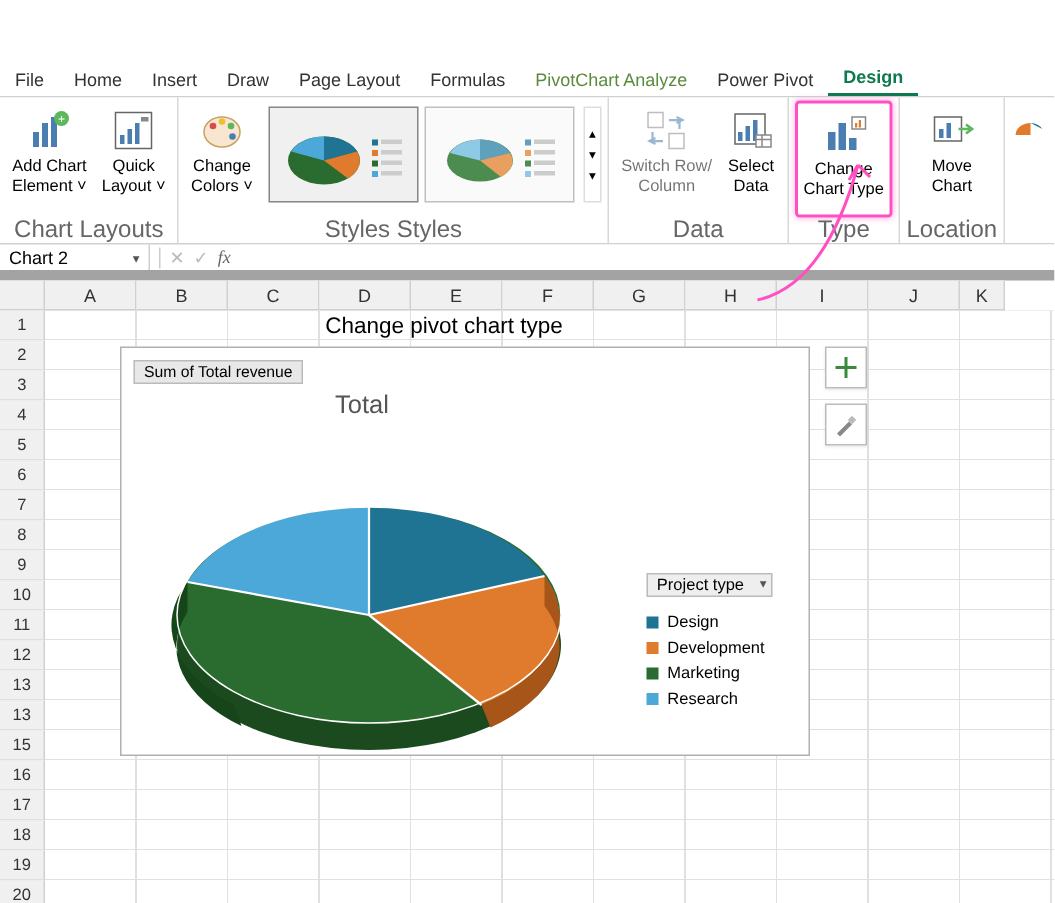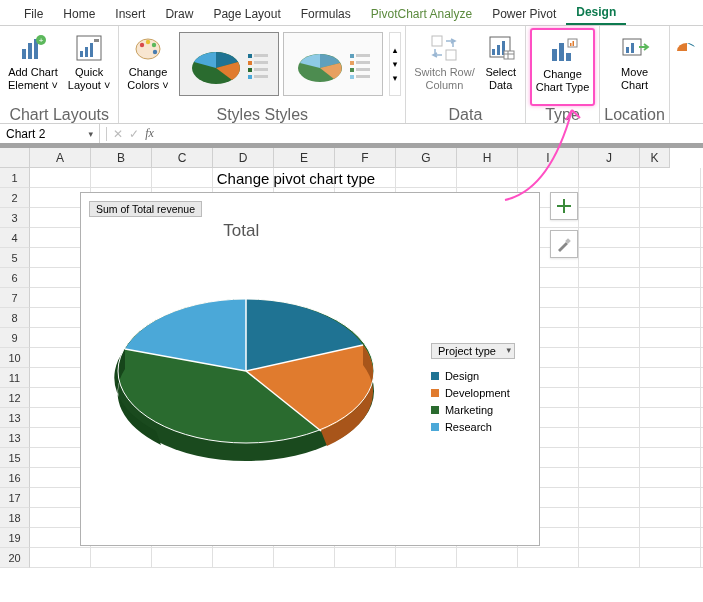--- a/index.html
+++ b/index.html
@@ -1,58 +1,58 @@
 <!DOCTYPE html>
 <html><head>
 <meta charset="utf-8">
 <style>
 * { box-sizing: border-box; margin: 0; padding: 0; font-family: "Segoe UI", Arial, sans-serif; }
 body { background: #fff; width: 703px; height: 602px; overflow: hidden; position: relative; }
 
-.tabs { display: flex; gap: 0; height: 26px; align-items: end; padding-left: 14px; font-size: 12px; border-bottom: 1px solid #d0d0d0; }
+.tabs { display: flex; gap: 0; height: 26px; align-items: end; font-size: 12px; border-bottom: 1px solid #d0d0d0; margin-top: 39px; }
 .tab { padding: 4px 10px; cursor: pointer; color: #333; }
 .tab.ctx { color: #5b8a3d; }
 .tab.active { color: #0d7a4f; border-bottom: 2px solid #0d7a4f; font-weight: 600; }
 
 .ribbon { display: flex; height: 98px; border-bottom: 1px solid #d0d0d0; background: #fff; }
 .group { display: flex; flex-direction: column; align-items: center; border-right: 1px solid #d8d8d8; padding: 2px 4px 1px 4px; }
 .group-body { display: flex; flex: 1; align-items: flex-start; gap: 2px; }
 .group-label { font-size: 16px; color: #666; padding-bottom: 2px; }
 .rbtn { display: flex; flex-direction: column; align-items: center; justify-content: flex-start; padding: 4px 4px 0 4px; cursor: pointer; font-size: 11px; text-align: center; line-height: 1.2; height: 78px; }
 .rbtn .lbl { margin-top: 2px; white-space: pre-line; }
 .rbtn.highlight { border: 2px solid #ff4fc3; border-radius: 3px; box-shadow: 0 0 4px rgba(255,79,195,0.5); }
 
 .icon-box { width: 32px; height: 32px; display: flex; align-items: center; justify-content: center; }
 
 .style-gallery { display: flex; gap: 4px; padding: 4px; }
 .style-item { width: 100px; height: 64px; border: 1px solid #c0c0c0; background: #fafafa; display: flex; align-items: center; justify-content: center; }
 .style-item.sel { border: 1px solid #888; background: #f0f0f0; }
 
-.namebox-row { display: flex; height: 24px; border-bottom: 5px solid #a3a3a3; font-size: 12px; }
+.namebox-row { display: flex; height: 24px; border-bottom: 7px solid #a3a3a3; font-size: 12px; }
 .namebox { width: 100px; padding: 0 6px; border-right: 1px solid #d0d0d0; height: 100%; display: flex; align-items: center; justify-content: space-between; }
 .fx-controls { display: flex; align-items: center; gap: 6px; padding: 0 6px; color: #888; }
 .fx-label { font-style: italic; font-family: "Times New Roman", serif; color: #666; }
 .formula-input { flex: 1; border: none; outline: none; height: 100%; padding: 0 6px; font-size: 12px; background: #fff; }
 
 .sheet { position: relative; }
 .col-headers { display: flex; height: 20px; font-size: 12px; color: #333; }
 .corner { width: 30px; border-right: 1px solid #d0d0d0; border-bottom: 1px solid #d0d0d0; background: #f0f0f0; }
 .colh { width: 61px; text-align: center; line-height: 20px; border-right: 1px solid #d0d0d0; border-bottom: 1px solid #d0d0d0; background: #f0f0f0; }
 .rowh { width: 30px; height: 20px; text-align: center; line-height: 20px; font-size: 11px; color: #333; border-right: 1px solid #d0d0d0; border-bottom: 1px solid #e0e0e0; background: #f0f0f0; }
 .rows { display: flex; }
 .rowh-col { display: flex; flex-direction: column; }
 .grid { position: relative; flex: 1; }
 .gridlines { position: absolute; inset: 0; background-image:
   repeating-linear-gradient(to right, transparent 0, transparent 60px, #e0e0e0 60px, #e0e0e0 61px),
   repeating-linear-gradient(to bottom, transparent 0, transparent 19px, #e0e0e0 19px, #e0e0e0 20px);
 }
 
 .chart-title-main { position: absolute; top: 2px; left: 51px; width: 430px; text-align: center; font-weight: 400; font-size: 15px; }
 
-.chart-obj { position: absolute; top: 24px; left: 50px; width: 460px; height: 354px; background: #fff; border: 1px solid #b0b0b0; }
+.chart-obj { position: absolute; top: 24px; left: 50px; width: 460px; height: 273px; background: #fff; border: 1px solid #b0b0b0; }
 .legend-badge { position: absolute; top: 8px; left: 8px; background: #e8e8e8; border: 1px solid #bbb; padding: 1px 6px; font-size: 10.5px; }
 .chart-inner-title { position: absolute; top: 28px; left: 0; width: 70%; text-align: center; font-size: 17px; color: #555; }
 .pie-holder { position: absolute; top: 60px; left: 20px; width: 290px; height: 230px; }
 .legend2 { position: absolute; top: 150px; right: 24px; font-size: 11px; }
 .legend2 .hdr { background: #eee; border: 1px solid #bbb; padding: 1px 18px 1px 6px; margin-bottom: 6px; display: inline-block; position: relative; }
 .legend2 .hdr::after { content: '▾'; position: absolute; right: 3px; font-size: 9px; color: #555; }
 .legend2 .row { display: flex; align-items: center; gap: 6px; margin: 5px 0; }
 .legend2 .sw { width: 8px; height: 8px; }
 
 .side-buttons { position: absolute; top: 24px; left: 520px; display: flex; flex-direction: column; gap: 10px; }

